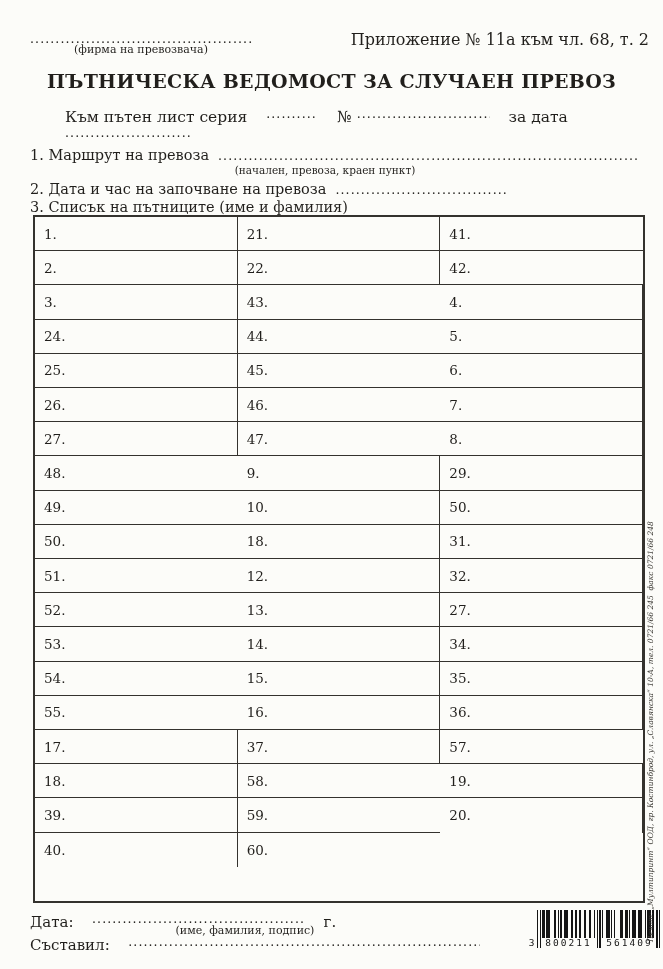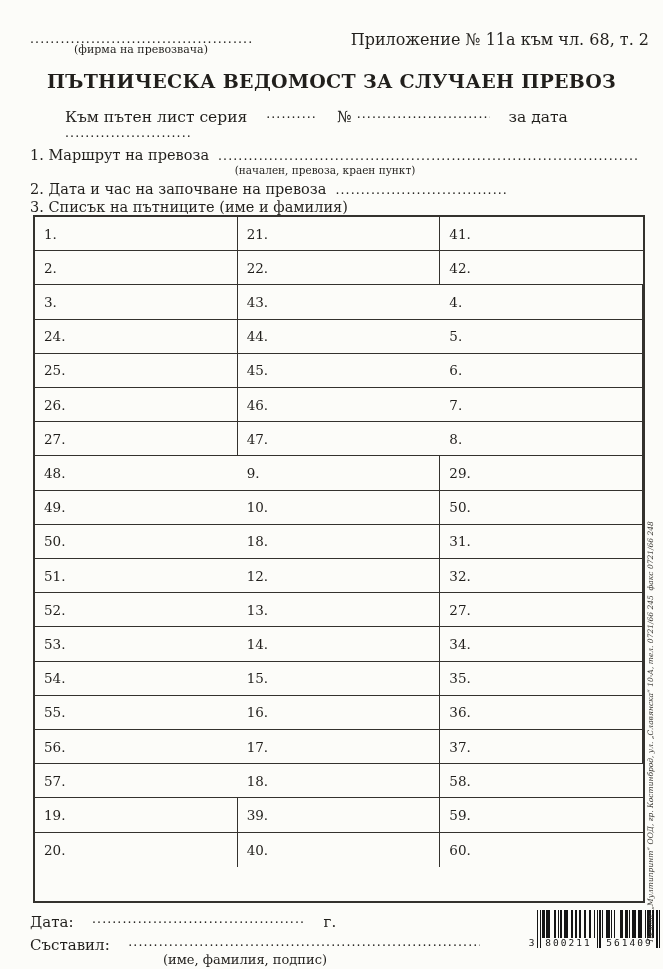--- a/index.html
+++ b/index.html
@@ -36,21 +36,21 @@
   .cell{border-right:1.5px solid #34322e;border-bottom:1.5px solid #34322e;
         display:flex;align-items:center;padding-left:9px;font-size:13.5px}
   .cell.lastcol{border-right:none}
   .cell.lastrow{border-bottom:none}
 
   
   .date-line{left:30px;top:912px;font-size:15px}
   .date-line .dots{width:213px;transform:translateY(-1px)}
   .author-line{left:30px;top:935px;font-size:15px}
   .author-line .dots{width:352px;transform:translateY(-1px)}
-  .author-hint{left:95px;top:952px;width:300px;text-align:center;font-size:13px}
+  .author-hint{left:95px;top:924px;width:300px;text-align:center;font-size:11px}
 
   
   .barcode{left:527px;top:910px;width:140px;height:50px}
   .bars{position:relative;margin-left:10px;height:38px;display:flex;align-items:flex-start}
   .bar{height:28px;flex:0 0 auto}
   .bar.guard{height:38px}
   .bar.on{background:#151515}
   .bc-digit{position:absolute;top:27px;font-family:"DejaVu Sans Mono","Liberation Mono",monospace;
             font-size:9.5px;color:#151515;text-align:center}
   .bc-first{left:-10px;width:9px}
@@ -230,23 +230,20 @@
       </div>
       <div class="cell lastcol">
         <span>55.</span>
       </div>
       <div class="cell">
         <span>16.</span>
       </div>
       <div class="cell">
         <span>36.</span>
       </div>
-      <div class="cell lastcol">
-        <span>56.</span>
-      </div>
       <div class="cell">
         <span>17.</span>
       </div>
       <div class="cell">
         <span>37.</span>
       </div>
       <div class="cell lastcol">
         <span>57.</span>
       </div>
       <div class="cell">

